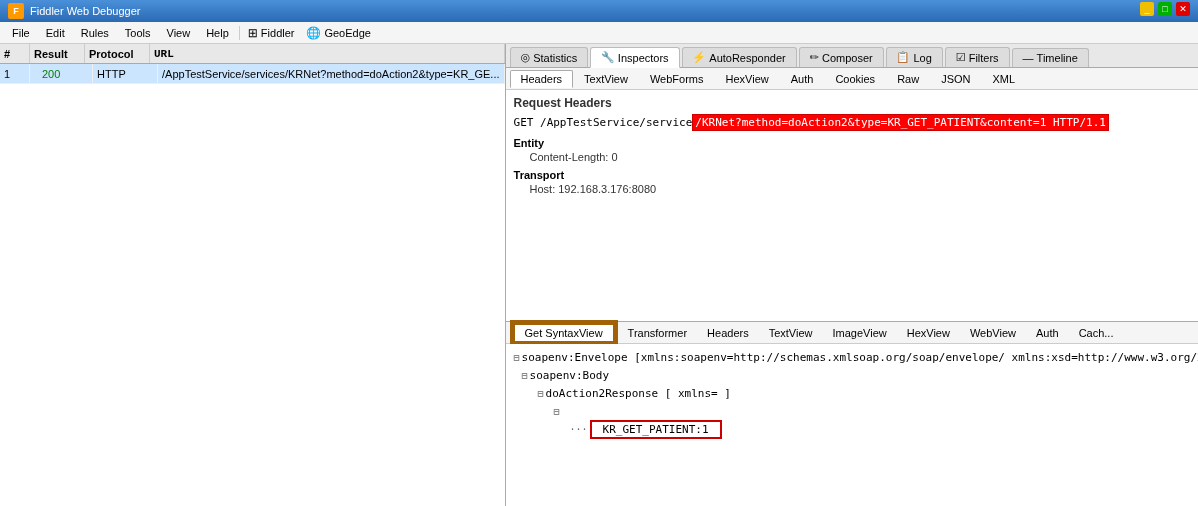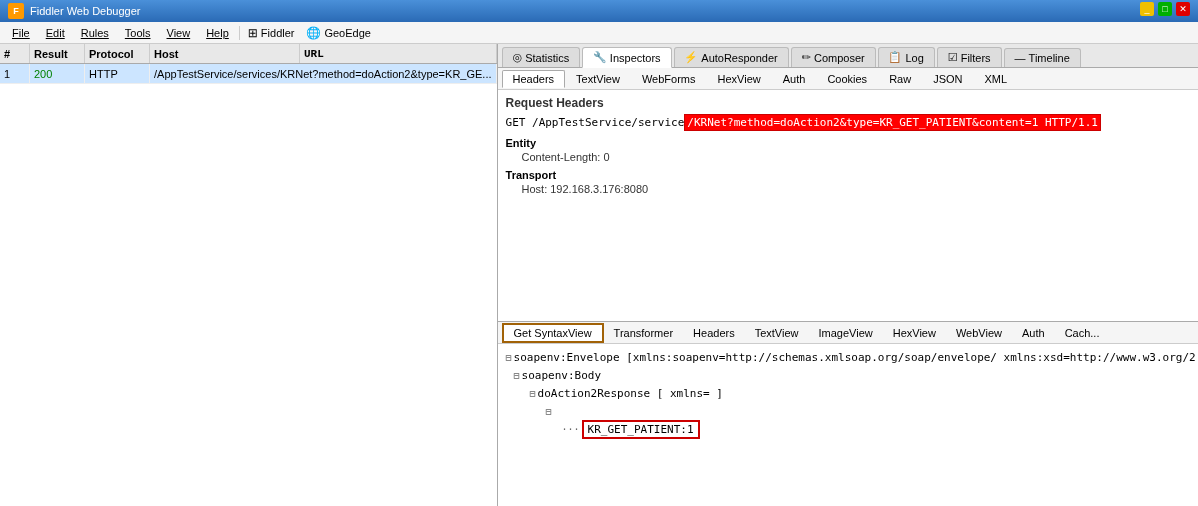--- a/index.html
+++ b/index.html
@@ -43,21 +43,20 @@
       display: flex;
       align-items: center;
       border-bottom: 1px solid #ccc;
       padding: 0 4px;
     }
     .menu-item {
       padding: 2px 8px;
       cursor: pointer;
       font-size: 11px;
       color: #000;
-      text-decoration: underline;
     }
     .menu-separator {
       width: 1px;
       height: 14px;
       background: #ccc;
       margin: 0 2px;
     }
     .menu-icon-item {
       display: flex;
       align-items: center;
@@ -128,21 +127,21 @@
       font-size: 11px;
       padding: 1px 4px;
       border-right: 1px solid #eee;
       height: 100%;
       display: flex;
       align-items: center;
       overflow: hidden;
       white-space: nowrap;
     }
     .cell-hash { width: 30px; }
-    .cell-result { width: 55px; color: #008000; }
+    .cell-result { width: 55px; color: #008000; margin-left: 8px; }
     .cell-protocol { width: 65px; }
     .cell-host { width: 150px; }
     .cell-url { flex: 1; overflow: hidden; text-overflow: ellipsis; }
 
     
     .right-panel {
       flex: 1;
       display: flex;
       flex-direction: column;
       background: white;
@@ -257,21 +256,21 @@
       padding: 0 4px;
     }
     .response-tab {
       padding: 2px 10px;
       font-size: 11px;
       cursor: pointer;
       color: #000;
     }
     .response-tab.active {
       background: white;
-      border: 2px solid #a16207;
+      border: 5px solid #a16207;
     }
     .response-content {
       flex: 1;
       font-family: Consolas, monospace;
       font-size: 11px;
       padding: 4px 8px;
       overflow: auto;
       background: white;
       color: #000;
     }
@@ -288,21 +287,21 @@
     .tree-minus {
       color: #666;
       margin-right: 2px;
       font-size: 10px;
     }
     .tree-leaf {
       color: #000;
     }
     .tree-node-red {
       border: 2px solid #cc0000;
-      padding: 1px 4px;
+      padding: 1px 11px;
       color: #000;
       background: white;
     }
     .long-text {
       color: #000;
     }
 
     
     .window-controls {
       position: absolute;
@@ -359,21 +358,20 @@
   </div>
 
   <div class="main-container">
 
     <div class="left-panel">
 
       <div class="sessions-header">
         <div class="col-header col-hash">#</div>
         <div class="col-header col-result">Result</div>
         <div class="col-header col-protocol">Protocol</div>
-        <div class="col-header col-host">Host</div>
         <div class="col-header col-url">URL</div>
       </div>
 
       <div class="sessions-list">
         <div class="session-row selected">
           <div class="session-cell cell-hash">1</div>
           <div class="session-cell cell-result">200</div>
           <div class="session-cell cell-protocol">HTTP</div>
           <div class="session-cell cell-url">/AppTestService/services/KRNet?method=doAction2&amp;type=KR_GE...</div>
         </div>

